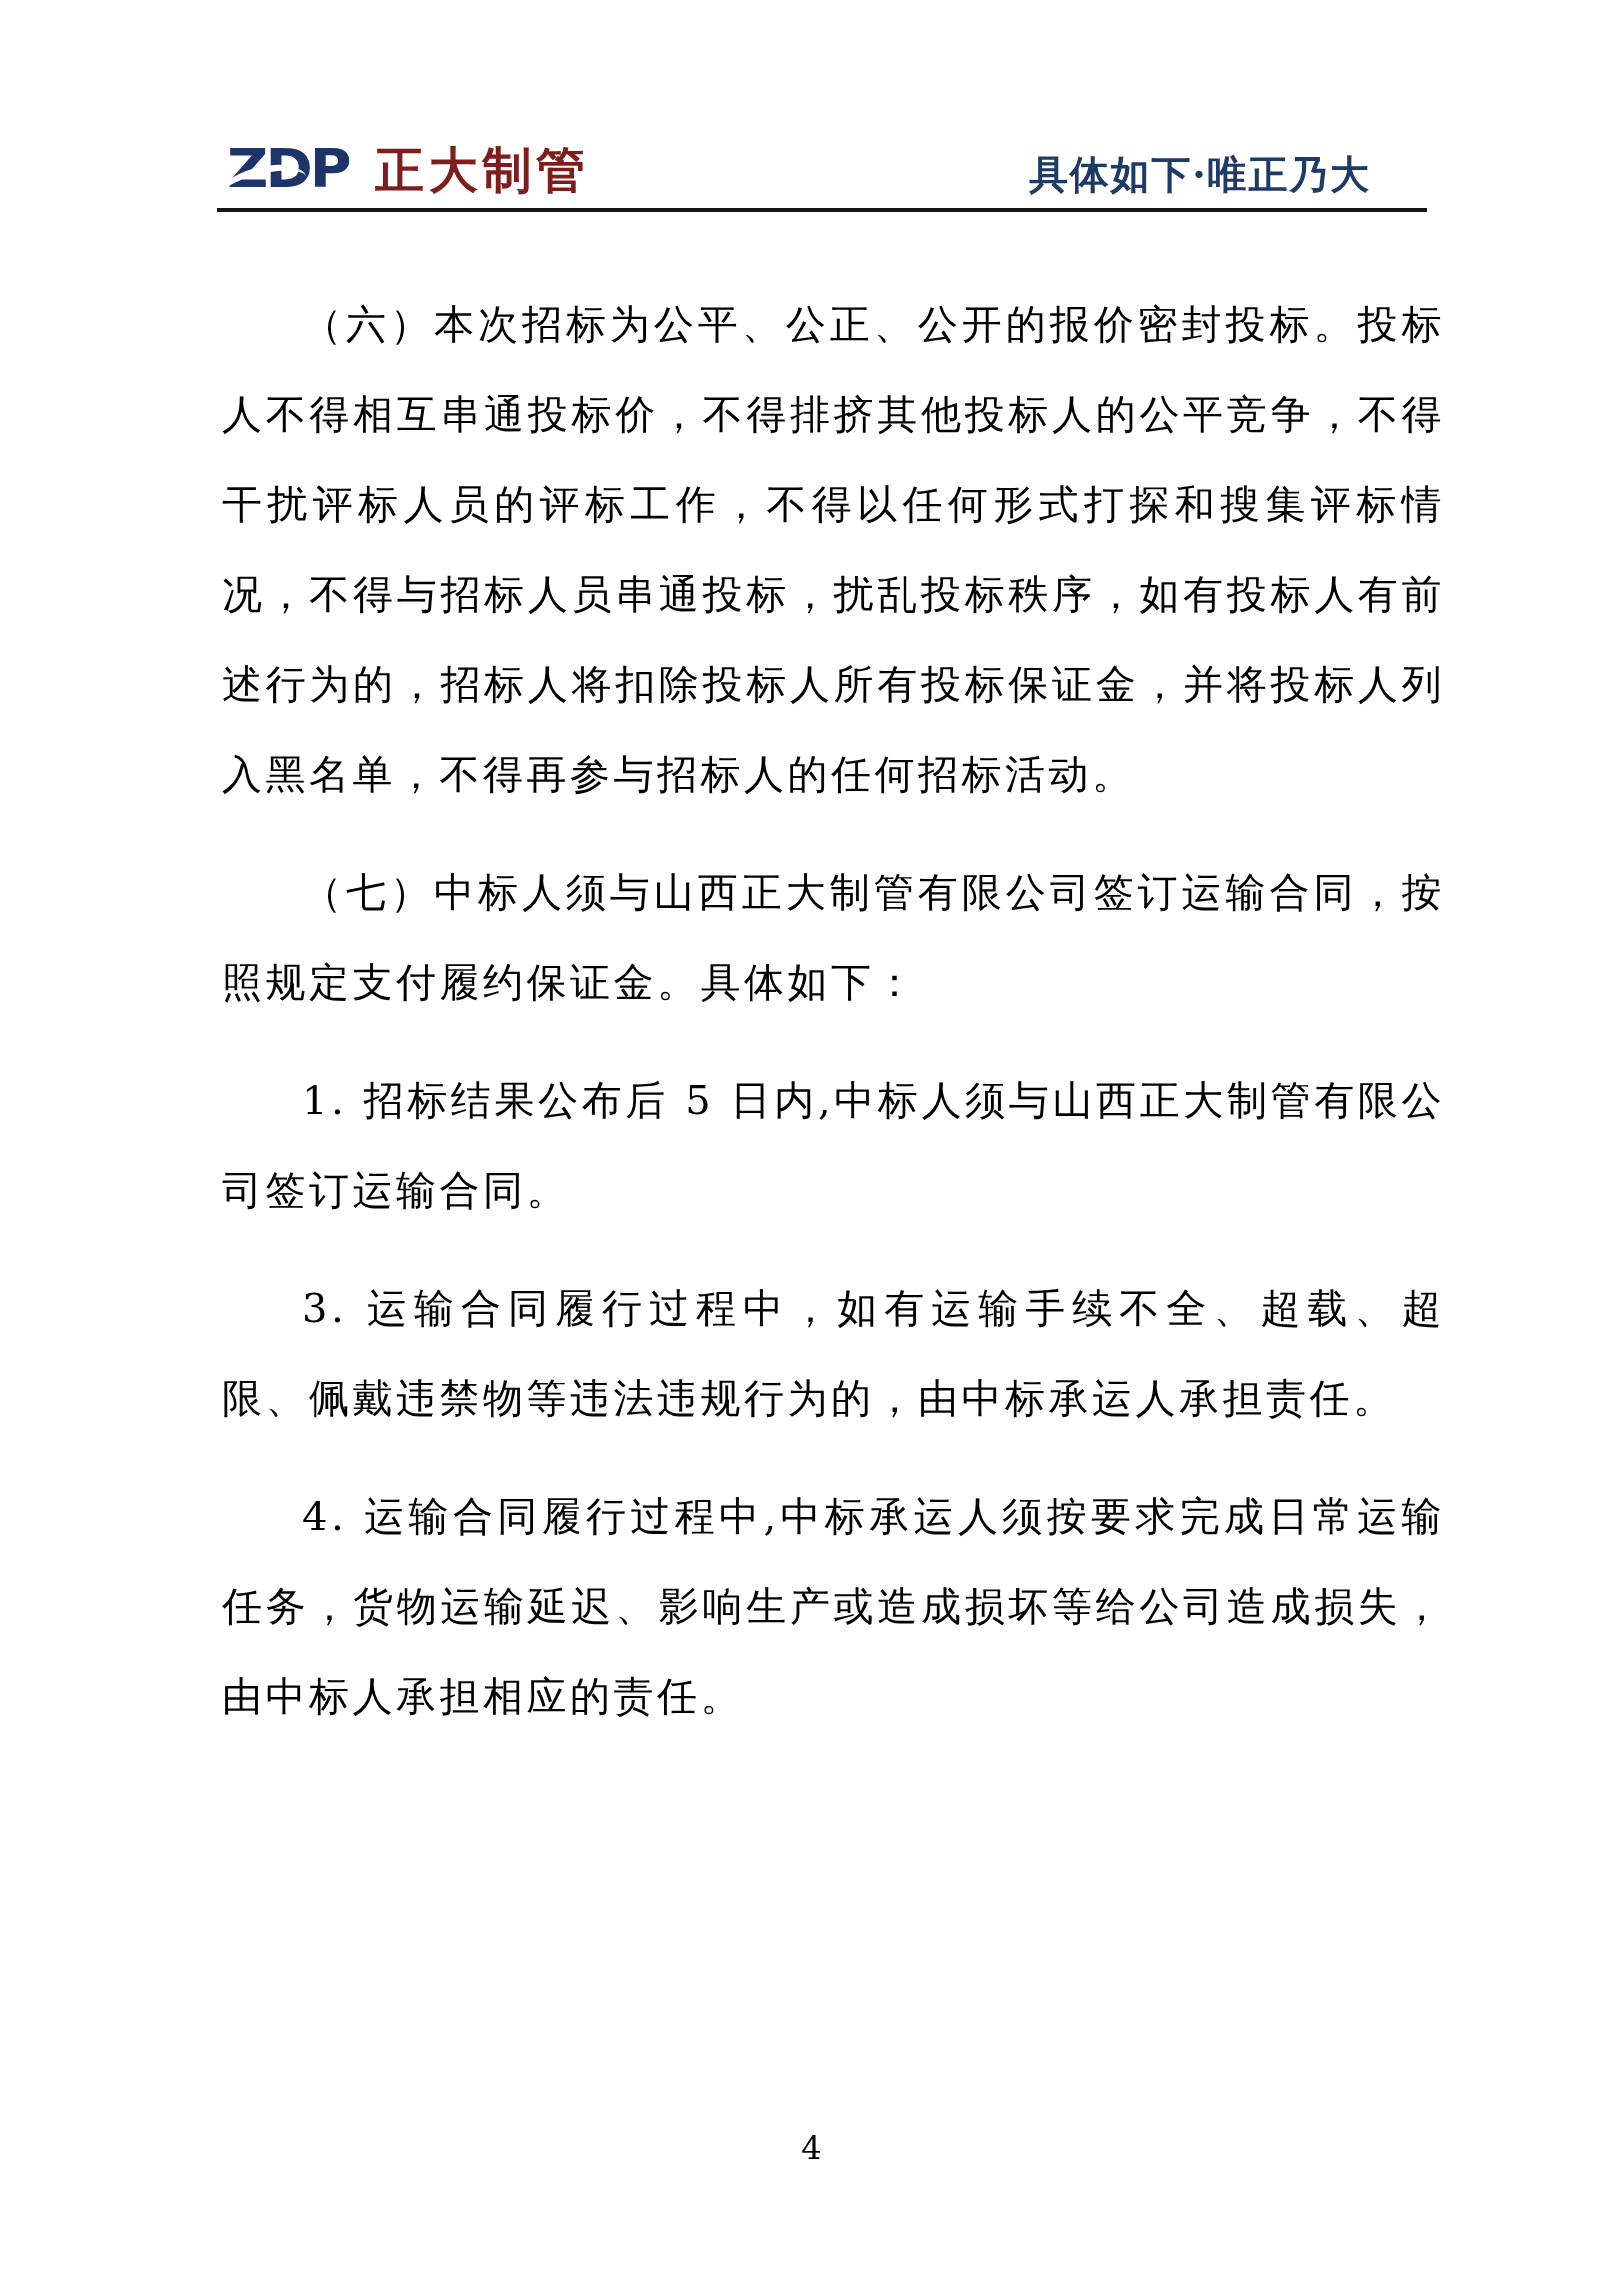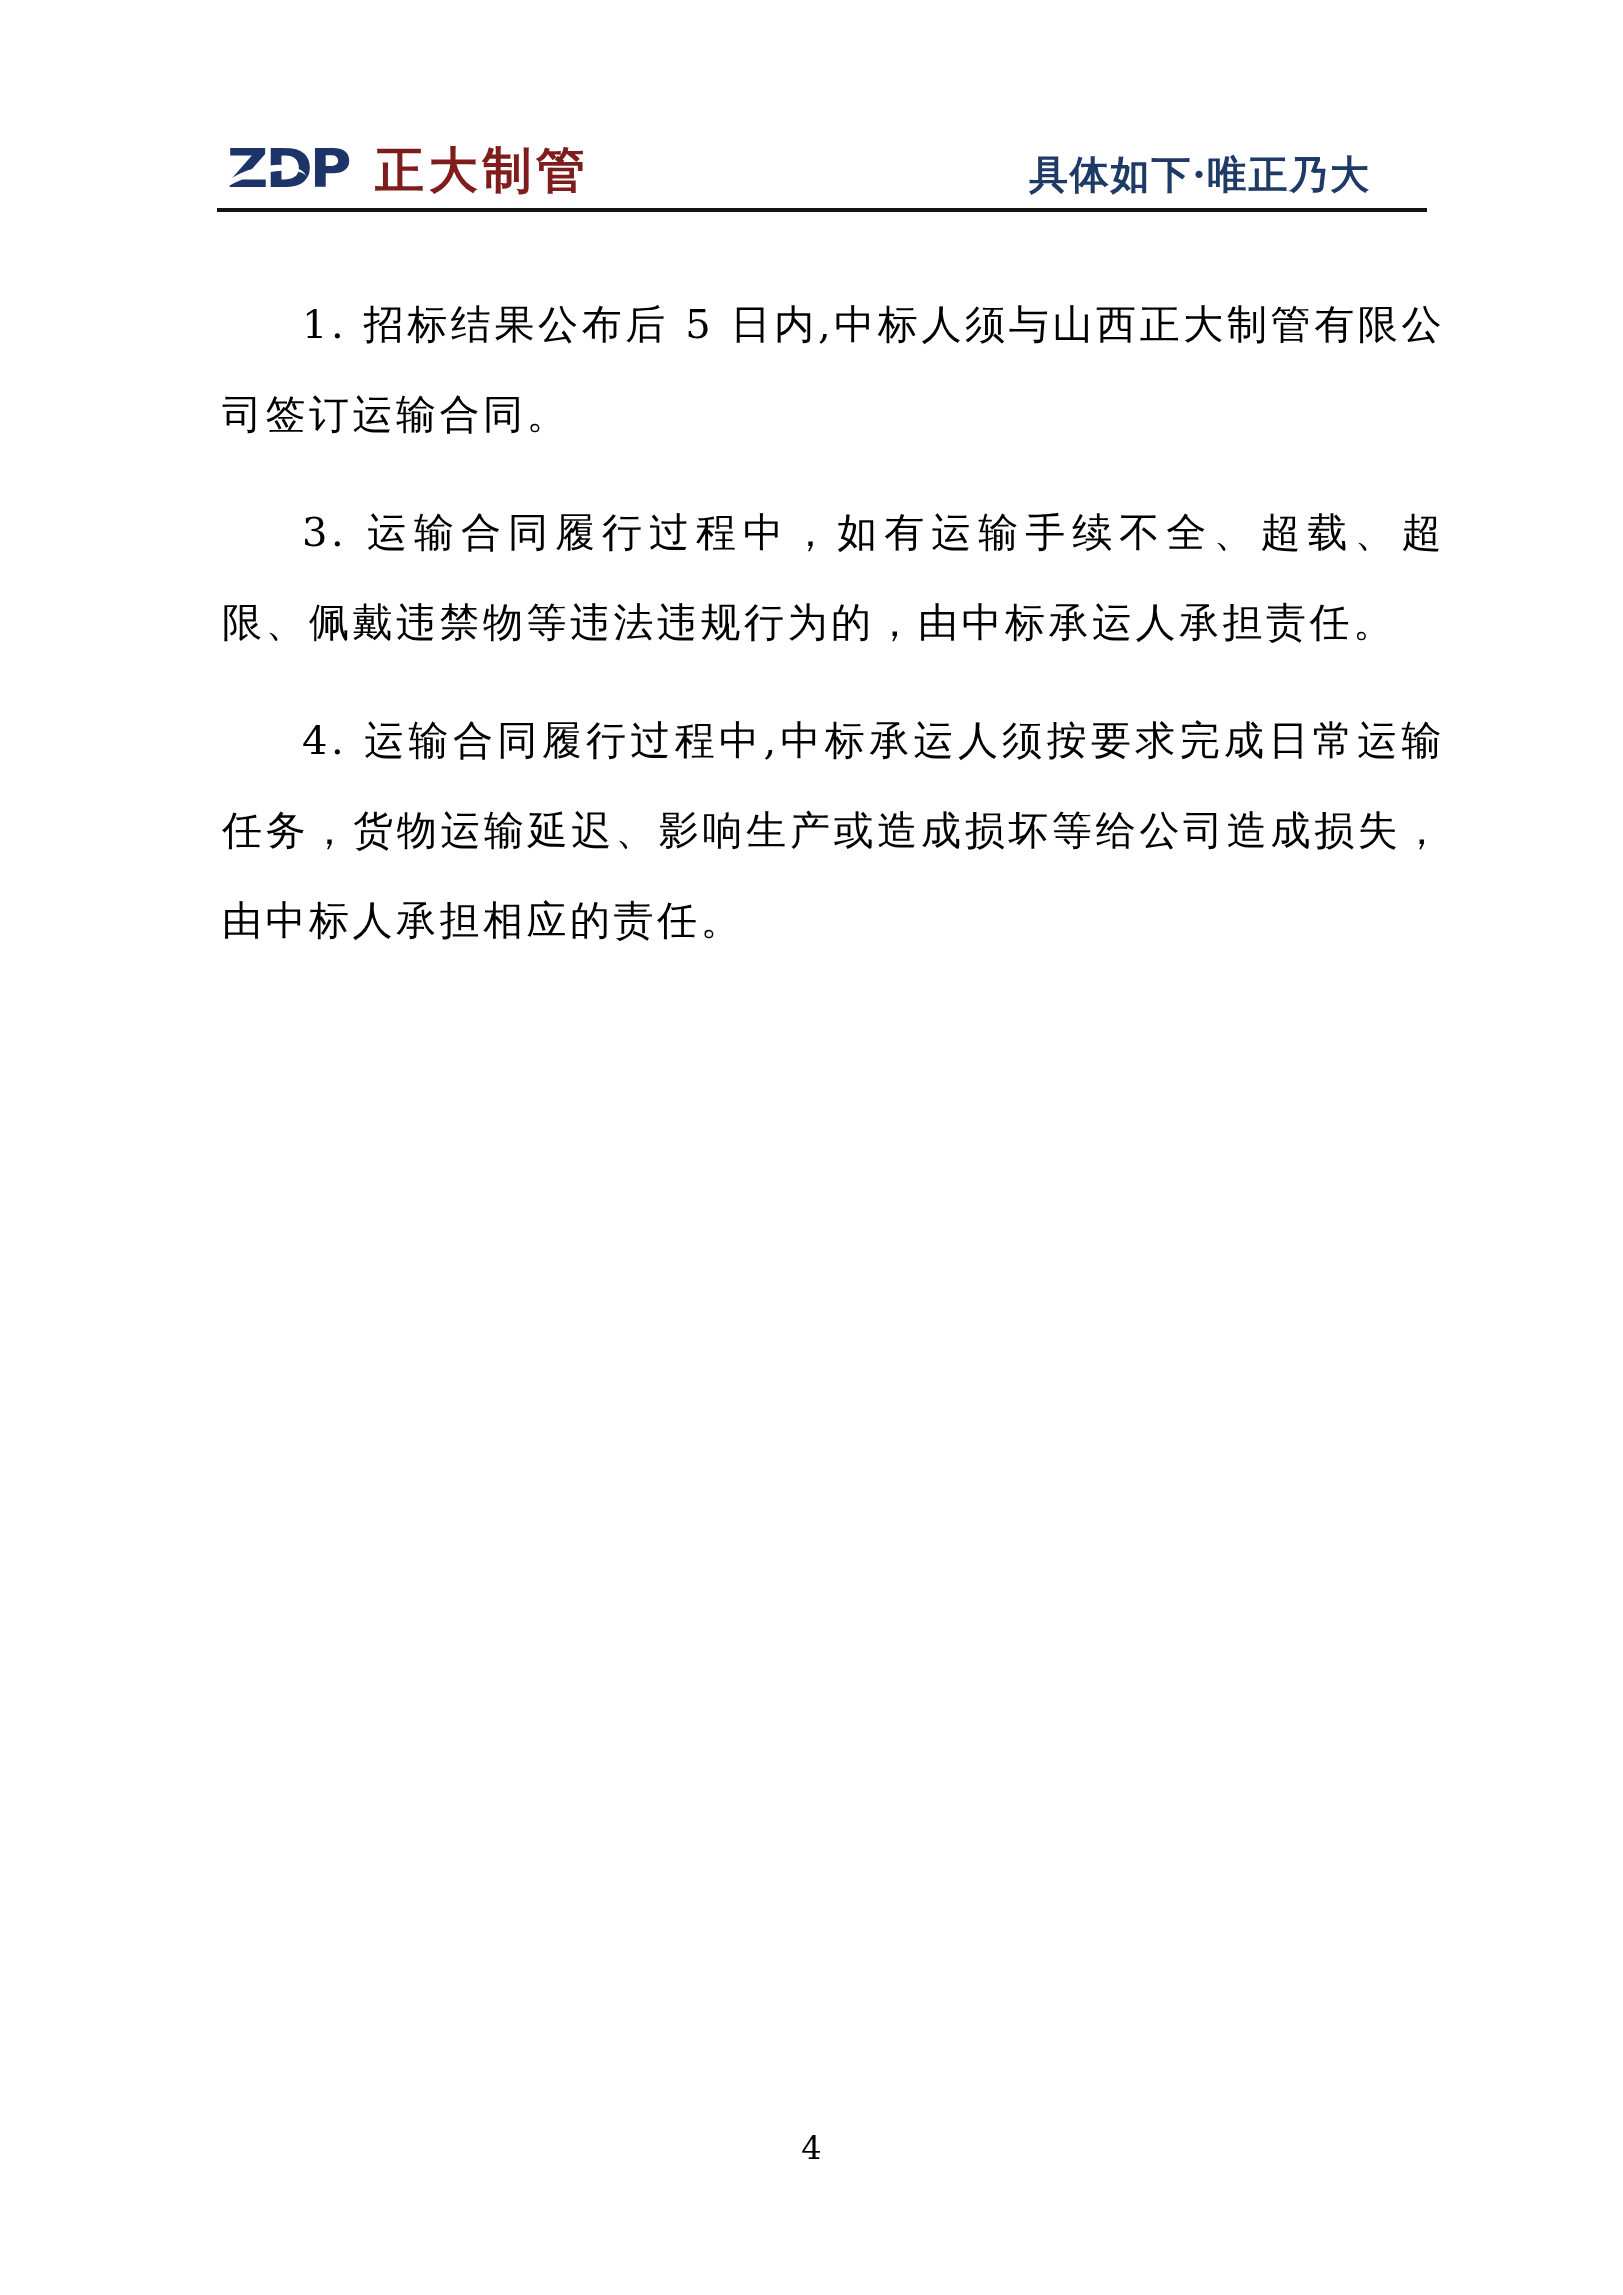--- a/index.html
+++ b/index.html
@@ -113,20 +113,22 @@
 
   <header>
     <span class="logo-zdp">ZDP</span>
     <span class="logo-swoosh"></span>
     <span class="logo-cn">正大制管</span>
     <span class="slogan">具体如下·唯正乃大</span>
     <div class="header-rule"></div>
   </header>
 
   <main class="content">
+    <p>（六）本次招标为公平、公正、公开的报价密封投标。投标人不得相互串通投标价，不得排挤其他投标人的公平竞争，不得干扰评标人员的评标工作，不得以任何形式打探和搜集评标情况，不得与招标人员串通投标，扰乱投标秩序，如有投标人有前述行为的，招标人将扣除投标人所有投标保证金，并将投标人列入黑名单，不得再参与招标人的任何招标活动。</p>
+    <p>（七）中标人须与山西正大制管有限公司签订运输合同，按照规定支付履约保证金。具体如下：</p>
     <p>1. 招标结果公布后 5 日内,中标人须与山西正大制管有限公司签订运输合同。</p>
     <p>3. 运输合同履行过程中，如有运输手续不全、超载、超限、佩戴违禁物等违法违规行为的，由中标承运人承担责任。</p>
     <p>4. 运输合同履行过程中,中标承运人须按要求完成日常运输任务，货物运输延迟、影响生产或造成损坏等给公司造成损失，由中标人承担相应的责任。</p>
   </main>
 
   <footer>
     <div class="page-number">4</div>
   </footer>
 
 </div>

